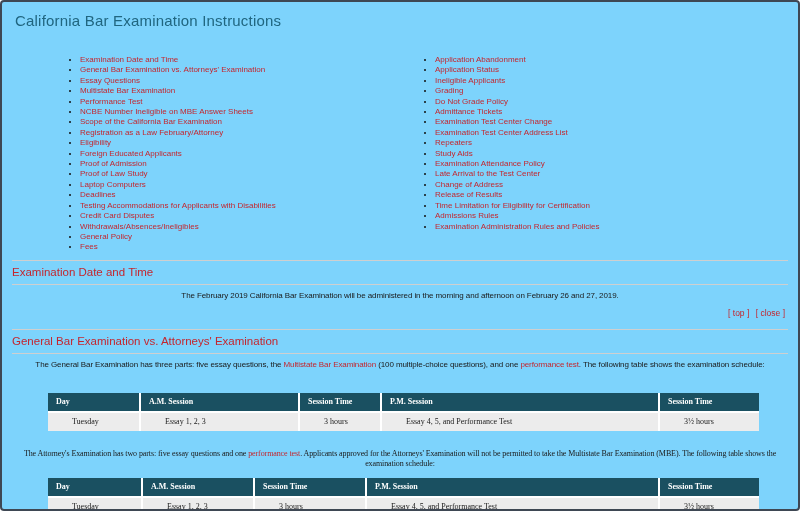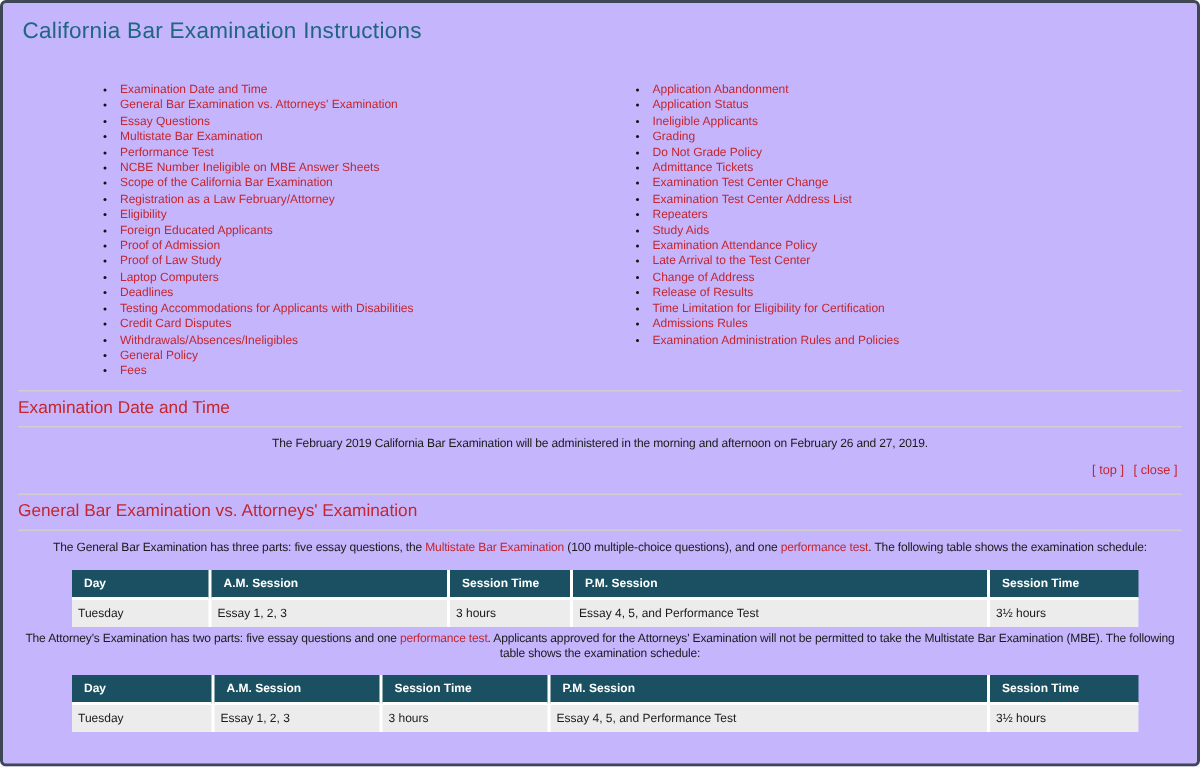--- a/index.html
+++ b/index.html
@@ -2,21 +2,21 @@
 <html><head>
 <meta charset="utf-8">
 <style>
   * { box-sizing: border-box; }
   html, body { margin: 0; padding: 0; background: #ffffff; }
   .page {
     position: relative;
     width: 800px; height: 511px;
     border: 2px solid #3e4753;
     border-radius: 4px;
-    background: #c4b5fd;
+    background: #7dd3fc;
     overflow: hidden;
     font-family: "Liberation Sans", "DejaVu Sans", sans-serif;
     color: #1a1a1a;
   }
   .content { padding: 0 10px; }
 
   h1.page-title {
     margin: 9px 0 0 3px;
     font-size: 15px;
     line-height: 19px;
@@ -72,37 +72,38 @@
   .nav-links {
     margin-top: 7px;
     padding-right: 3px;
     text-align: right;
     font-size: 8.5px;
     line-height: 10px;
   }
   .nav-links a { margin-left: 4px; }
 
   table.schedule {
-    margin: 9px 0 0 36px;
+    margin: 22px 0 0 36px;
     border-collapse: collapse;
     table-layout: fixed;
     width: 711px;
+    font-family: Liberation Serif, serif;
   }
   table.schedule th {
     background: #1a5061;
     color: #ffffff;
     font-size: 8px;
     font-weight: bold;
     text-align: left;
     padding: 4px 8px;
     line-height: 10px;
   }
   table.schedule td {
     font-size: 8px;
-    padding: 4px 4px;
+    padding: 4px 24px;
     line-height: 10px;
     color: #1a1a1a;
   }
   table.schedule th:not(:last-child),
   table.schedule td:not(:last-child) { border-right: 2px solid #ffffff; }
   table.schedule tbody tr { border-top: 2px solid #ffffff; }
   table.schedule tbody tr:nth-child(odd)  { background: #ececec; }
   table.schedule tbody tr:nth-child(even) { background: #e2e2e2; }
 
   table.general  col.c1 { width: 92px; }
@@ -111,21 +112,21 @@
   table.general  col.c4 { width: 278px; }
   table.general  col.c5 { width: 100px; }
 
   table.attorney col.c1 { width: 94px; }
   table.attorney col.c2 { width: 112px; }
   table.attorney col.c3 { width: 112px; }
   table.attorney col.c4 { width: 293px; }
   table.attorney col.c5 { width: 100px; }
 
   table.attorney { margin-top: 8px; }
-  p.attorney-intro { margin-top: 3px; }
+  p.attorney-intro { margin-top: 18px; font-family: Liberation Serif, serif; }
 </style>
 </head>
 <body>
 
 <div class="page">
   <div class="content">
 
     <h1 class="page-title">California Bar Examination Instructions</h1>
 
     <div class="toc">

